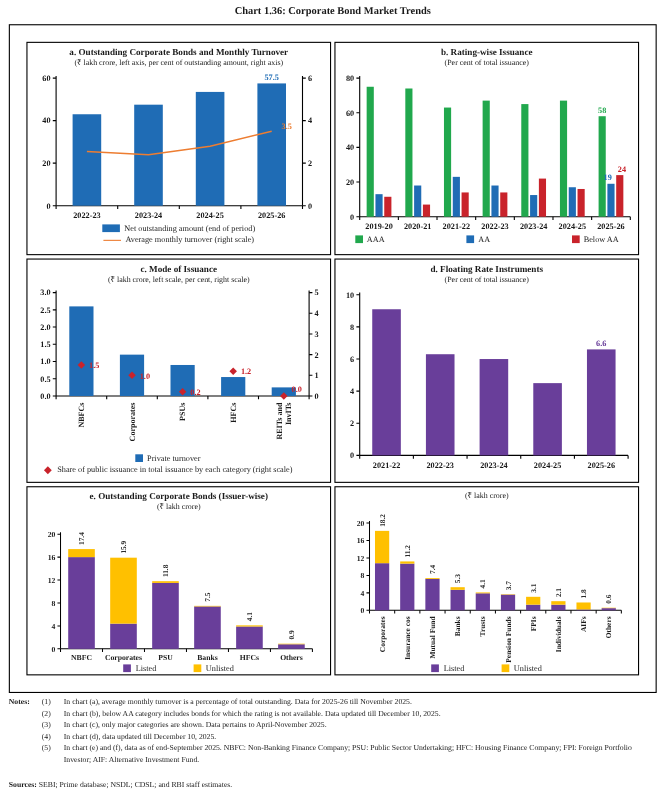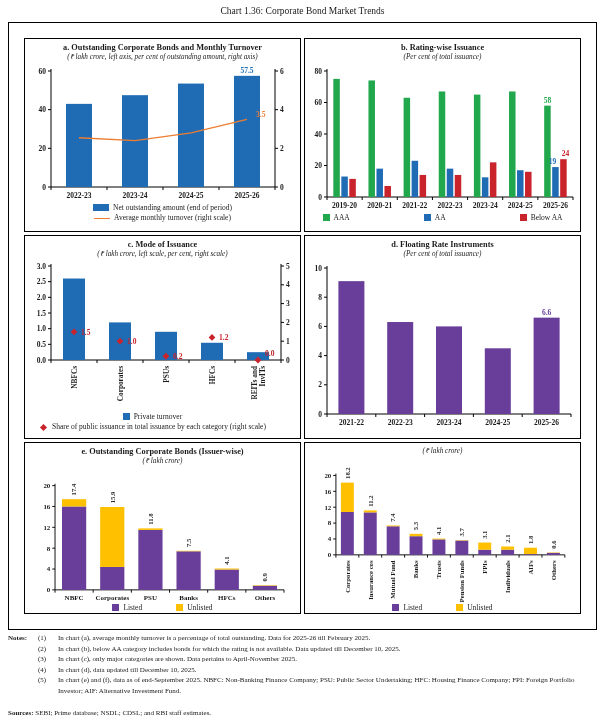--- a/index.html
+++ b/index.html
@@ -1,21 +1,21 @@
 <!DOCTYPE html>
 <html><head>
 <meta charset="utf-8">
 <style>
   html,body{margin:0;padding:0}
   body{width:605px;height:720px;background:#fff;font-family:"Liberation Serif",serif;color:#1a1a1a;position:relative;overflow:hidden}
-  .main-title{text-align:center;font-weight:normal;font-size:9.5px;padding-top:6px}
+  .main-title{text-align:center;font-weight:bold;font-size:9.5px;padding-top:6px}
   .outer{position:absolute;left:8px;top:22px;width:589px;height:608px;border:1px solid #000;box-sizing:border-box;padding:15px;display:grid;grid-template-columns:1fr 1fr;grid-template-rows:194px 204px 1fr;gap:3px}
   .panel{border:1px solid #000;box-sizing:border-box;overflow:hidden;display:flex;flex-direction:column;align-items:center;padding-top:4px}
   .p-title{font-size:8.3px;font-weight:bold;line-height:1.2;text-align:center}
-  .p-sub{font-size:7.2px;font-style:italic;line-height:1.2;margin-bottom:1px;text-align:center}
+  .p-sub{font-size:7.2px;line-height:1.2;margin-bottom:1px;text-align:center}
   svg{display:block}
   .legend{font-size:7.5px}
   .li{display:flex;align-items:center;gap:4px;line-height:1.4}
   .legend-stack{display:flex;flex-direction:column;align-items:center}
   .legend-row{display:flex;justify-content:space-between;width:240px}
   .legend-center{display:flex;justify-content:flex-start;gap:34px}
   .legend-left{align-self:flex-start;margin-left:14px}
   .sw{display:inline-block;width:16px;height:7px}
   .sw-sq{display:inline-block;width:7px;height:7px}
   .sw-blue{background:#1F6CB5}
@@ -415,21 +415,21 @@
         </div>
     </div>
   </div>
 
 </div>
 
 <div class="notes">
   <div class="note-row">
     <span class="note-label">Notes:</span>
     <span>(1)</span>
-    <span>In chart (a), average monthly turnover is a percentage of total outstanding. Data for 2025-26 till February 2025.</span>
+    <span>In chart (a), average monthly turnover is a percentage of total outstanding. Data for 2025-26 till November 2025.</span>
   </div>
   <div class="note-row">
     <span></span>
       <span>(2)</span>
     <span>In chart (b), below AA category includes bonds for which the rating is not available. Data updated till December 10, 2025.</span>
   </div>
   <div class="note-row">
     <span></span>
       <span>(3)</span>
     <span>In chart (c), only major categories are shown. Data pertains to April-November 2025.</span>

